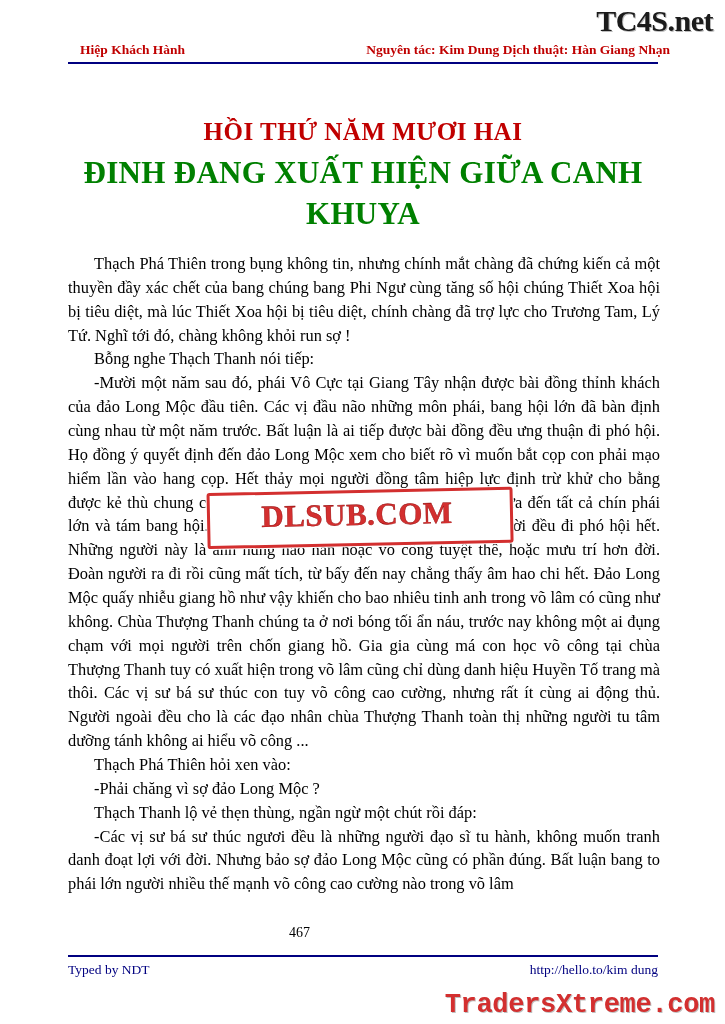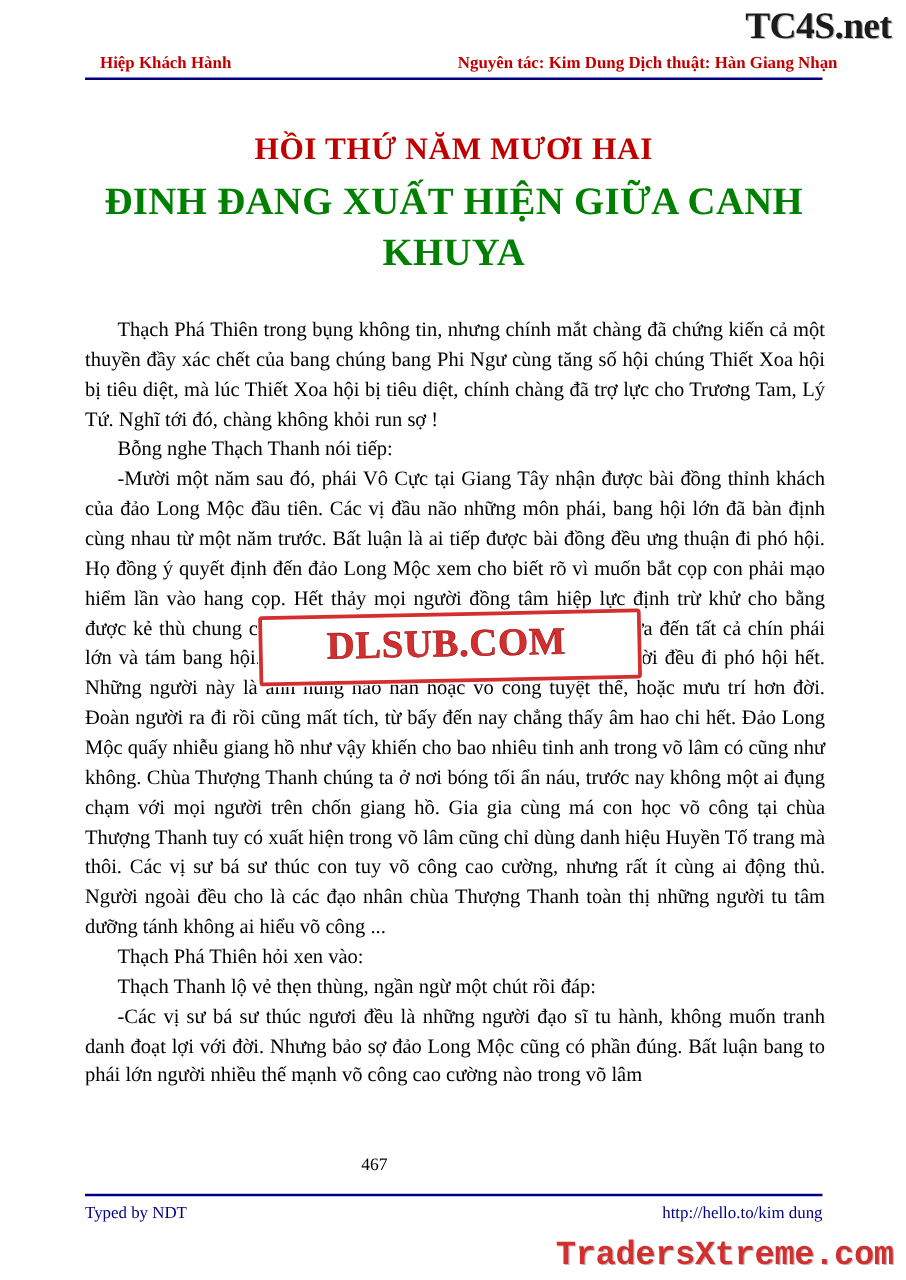--- a/index.html
+++ b/index.html
@@ -54,21 +54,21 @@
     top: 62px;
     width: 590px;
     height: 2px;
     background: #000080;
   }
 
   
   .title-block {
     position: absolute;
     left: 68px;
-    top: 104px;
+    top: 116px;
     width: 590px;
     text-align: center;
   }
   .title-1 {
     font-size: 25px;
     font-weight: bold;
     color: #c00000;
     letter-spacing: 0.5px;
     line-height: 1.25;
   }
@@ -191,20 +191,21 @@
   <div class="title-block">
     <div class="title-1">HỒI THỨ NĂM MƯƠI HAI</div>
     <div class="title-2">ĐINH ĐANG XUẤT HIỆN GIỮA CANH KHUYA</div>
   </div>
 
   <div class="body-text">
     <p>Thạch Phá Thiên trong bụng không tin, nhưng chính mắt chàng đã chứng kiến cả một thuyền đầy xác chết của bang chúng bang Phi Ngư cùng tăng số hội chúng Thiết Xoa hội bị tiêu diệt, mà lúc Thiết Xoa hội bị tiêu diệt, chính chàng đã trợ lực cho Trương Tam, Lý Tứ. Nghĩ tới đó, chàng không khỏi run sợ !</p>
     <p>Bỗng nghe Thạch Thanh nói tiếp:</p>
     <p>-Mười một năm sau đó, phái Vô Cực tại Giang Tây nhận được bài đồng thỉnh khách của đảo Long Mộc đầu tiên. Các vị đầu não những môn phái, bang hội lớn đã bàn định cùng nhau từ một năm trước. Bất luận là ai tiếp được bài đồng đều ưng thuận đi phó hội. Họ đồng ý quyết định đến đảo Long Mộc xem cho biết rõ vì muốn bắt cọp con phải mạo hiểm lần vào hang cọp. Hết thảy mọi người đồng tâm hiệp lực định trừ khử cho bằng được kẻ thù chung của võ lâm. Thế rồi trong năm ấy, bài đồng đưa đến tất cả chín phái lớn và tám bang hội. Ba mươi ba người cả thảy nhận được thơ mời đều đi phó hội hết. Những người này là anh hùng hảo hán hoặc võ công tuyệt thế, hoặc mưu trí hơn đời. Đoàn người ra đi rồi cũng mất tích, từ bấy đến nay chẳng thấy âm hao chi hết. Đảo Long Mộc quấy nhiễu giang hồ như vậy khiến cho bao nhiêu tinh anh trong võ lâm có cũng như không. Chùa Thượng Thanh chúng ta ở nơi bóng tối ẩn náu, trước nay không một ai đụng chạm với mọi người trên chốn giang hồ. Gia gia cùng má con học  võ công tại chùa Thượng Thanh tuy có xuất hiện trong võ lâm cũng chỉ dùng danh hiệu Huyền Tố trang mà thôi. Các vị sư bá sư thúc con tuy võ công cao cường, nhưng rất ít cùng ai động thủ. Người ngoài đều cho là các đạo nhân chùa Thượng Thanh toàn thị những người tu tâm dưỡng tánh không ai hiểu võ công ...</p>
     <p>Thạch Phá Thiên hỏi xen vào:</p>
+    <p>-Phải chăng vì sợ đảo Long Mộc ?</p>
     <p>Thạch Thanh lộ vẻ thẹn thùng, ngần ngừ một chút rồi đáp:</p>
     <p>-Các vị sư bá sư thúc ngươi đều là những người đạo sĩ tu hành, không muốn tranh danh đoạt lợi với đời. Nhưng bảo sợ đảo Long Mộc cũng có phần đúng. Bất luận bang to phái lớn người nhiều thế mạnh võ công cao cường nào trong võ lâm</p>
   </div>
 
   <div class="wm-center">
     <div class="bg"></div>
     <div class="txt">DLSUB.COM</div>
   </div>
 
   <div class="page-num">467</div>

